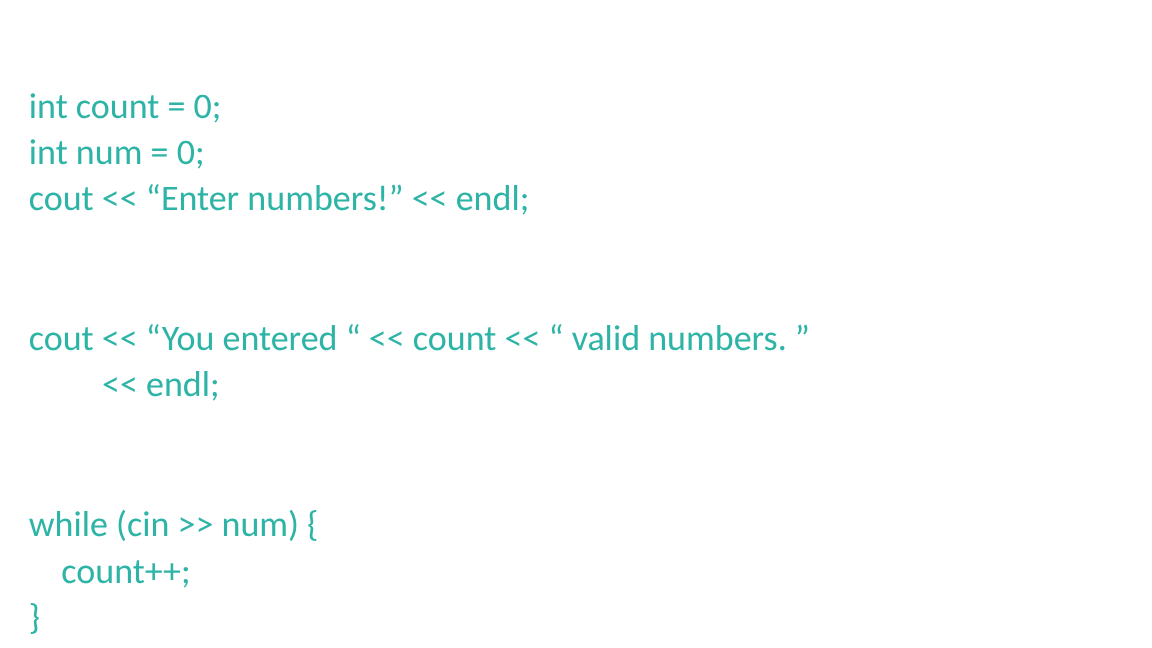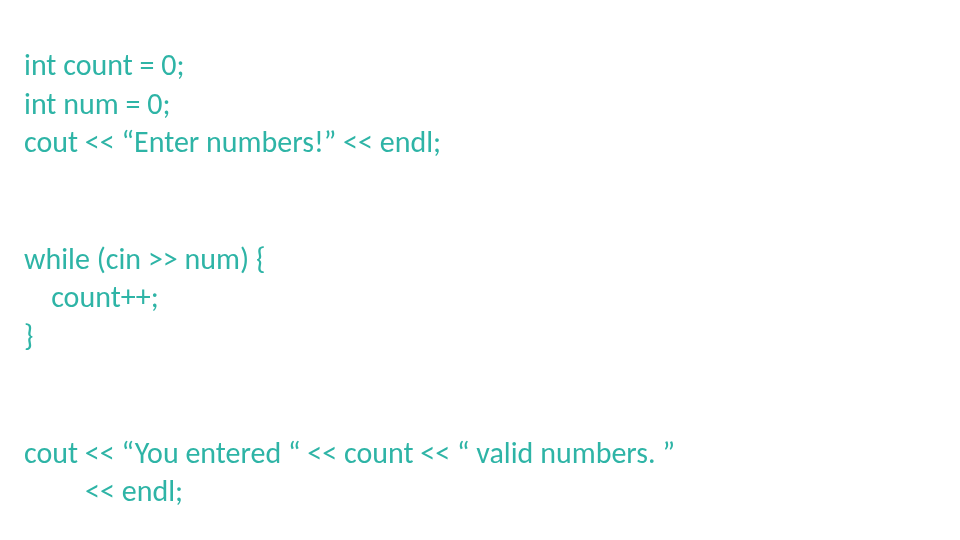--- a/index.html
+++ b/index.html
@@ -7,21 +7,21 @@
     padding: 0;
     width: 960px;
     height: 540px;
     background: #ffffff;
     font-family: "Segoe UI", "Candara", "Calibri", sans-serif;
   }
   .slide {
     box-sizing: border-box;
     width: 960px;
     height: 540px;
-    padding: 8px 24px;
+    padding: 32px 24px;
     color: #2eb4a6;
     font-size: 30px;
     line-height: 1.28;
     font-weight: 400;
   }
   .code-block {
     white-space: pre;
   }
   .para {
     margin-bottom: 40px;
@@ -33,20 +33,20 @@
 </head>
 <body>
 
 <div class="slide">
   <div class="code-block para">
 <span>int count = 0;</span>
 <span>int num = 0;</span>
 <span>cout &lt;&lt; “Enter numbers!” &lt;&lt; endl;</span></div>
 
   <div class="code-block para">
+<span>cout &lt;&lt; “You entered “ &lt;&lt; count &lt;&lt; “ valid numbers. ”</span>
+<span>         &lt;&lt; endl;</span></div>
+
+  <div class="code-block para">
 <span>while (cin &gt;&gt; num) {</span>
 <span>    count++;</span>
 <span>}</span></div>
-
-  <div class="code-block para">
-<span>cout &lt;&lt; “You entered “ &lt;&lt; count &lt;&lt; “ valid numbers. ”</span>
-<span>         &lt;&lt; endl;</span></div>
 </div>
 
 </body></html>

